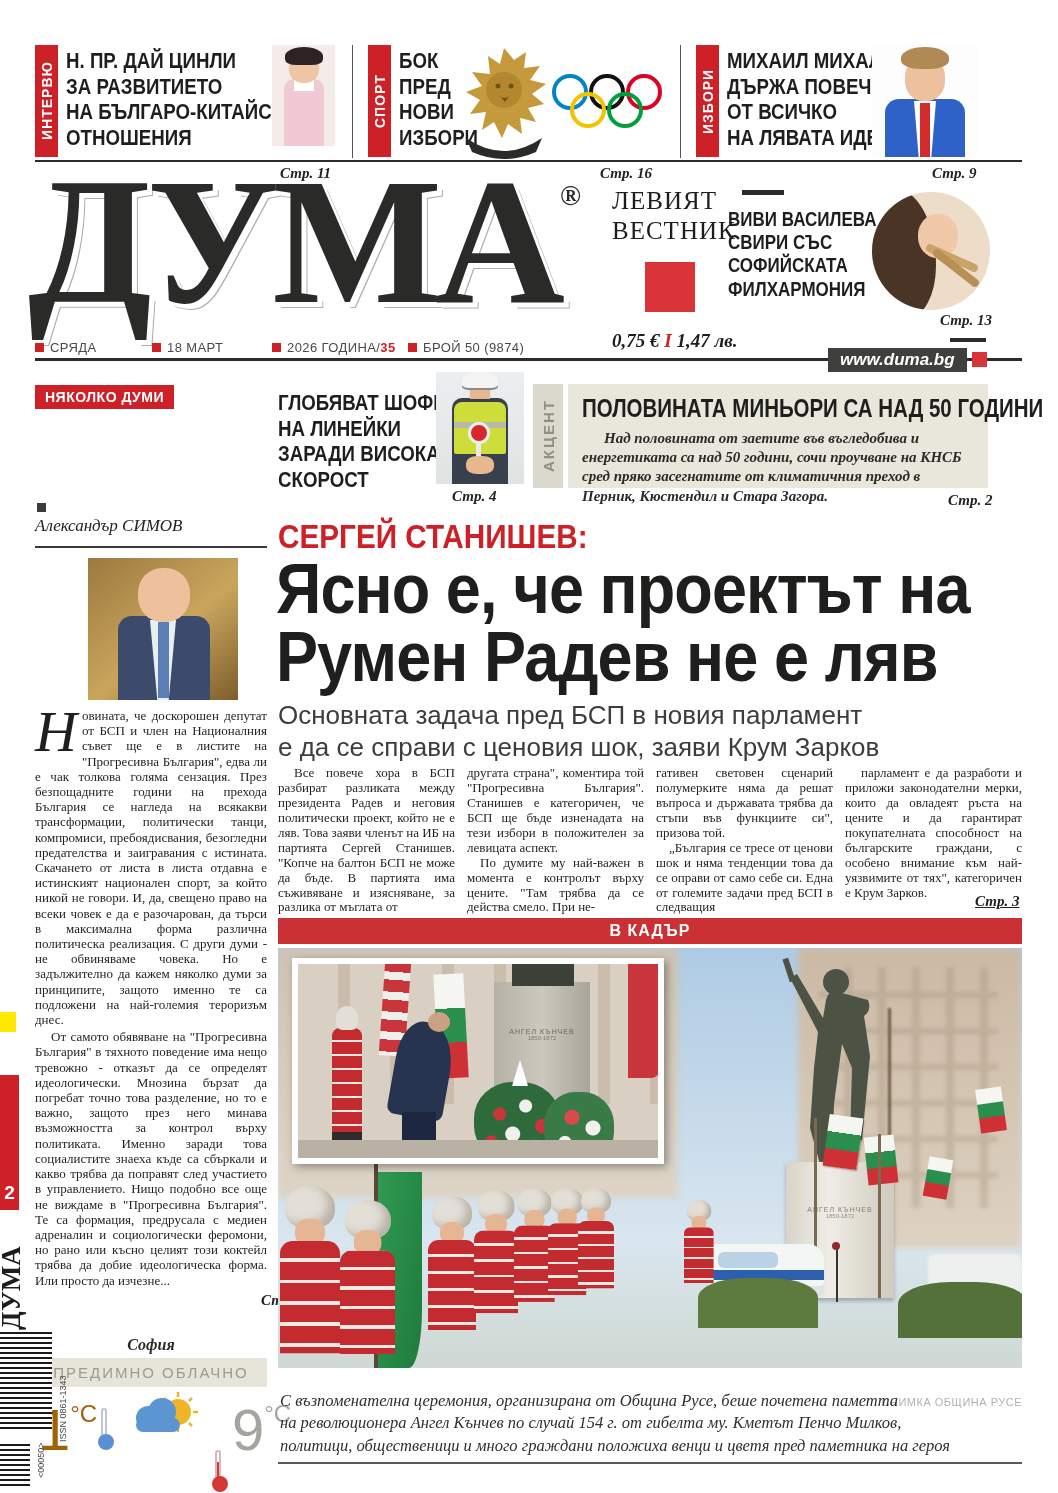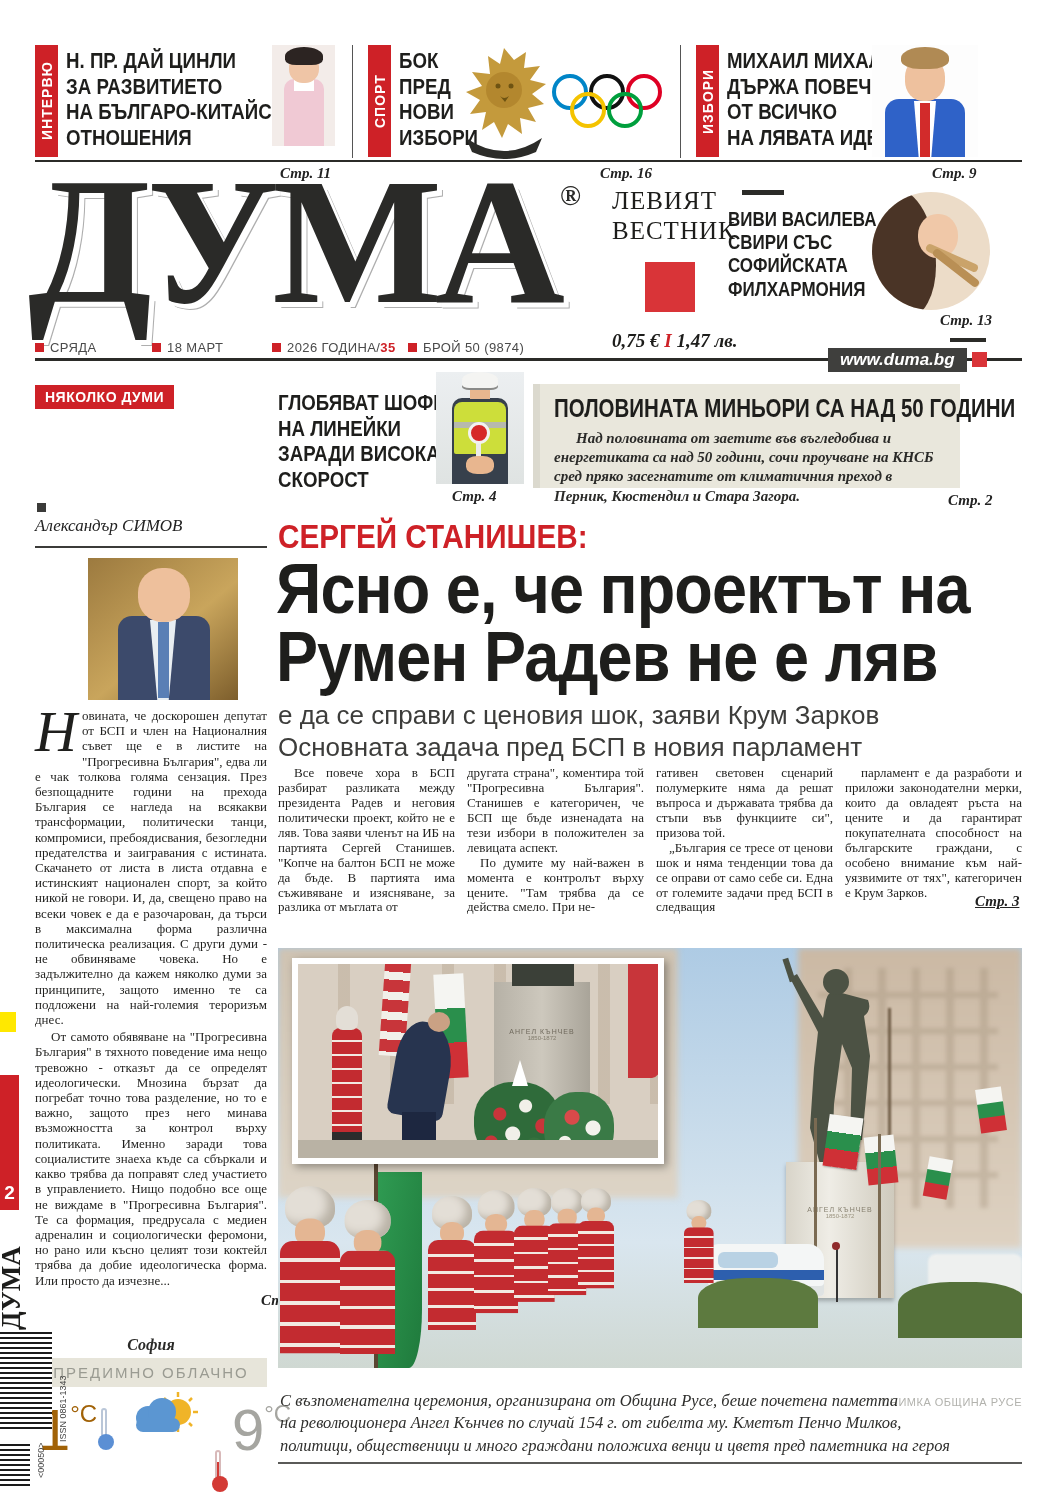--- a/index.html
+++ b/index.html
@@ -218,43 +218,44 @@
     <div class="abs" style="left:18px;top:30px;width:52px;height:52px;background:#cdde3a;border-radius:8px 8px 2px 2px;background-image:linear-gradient(180deg,transparent 0 20px,#b7b9ad 20px 26px,transparent 26px);"></div>
     <div class="abs" style="left:34px;top:12px;width:20px;height:15px;background:#e8b68f;"></div>
     <div class="abs" style="left:26px;top:0;width:36px;height:16px;background:#f4f4f2;border-radius:50% 50% 20% 20%;box-shadow:0 2px 0 #8a8a88;"></div>
     <div class="abs" style="left:40px;top:58px;width:5px;height:34px;background:#ececea;"></div>
     <div class="abs" style="left:32px;top:50px;width:22px;height:22px;background:#d62828;border:3px solid #f2f2f0;border-radius:50%;"></div>
     <div class="abs" style="left:30px;top:84px;width:28px;height:18px;background:#e8b68f;border-radius:40%;"></div>
   </div>
   <div class="abs pref" style="left:452px;top:488px;">Стр. 4</div>
 
   <div class="abs vlabel" style="left:533px;top:384px;width:30px;height:104px;">АКЦЕНТ</div>
-  <div class="abs" style="left:540px;top:384px;width:420px;height:104px;background:var(--beige);padding:10px 14px;">
+  <div class="abs" style="left:568px;top:384px;width:420px;height:104px;background:var(--beige);padding:10px 14px;">
     <div class="ch" style="font-size:25px;transform:scaleX(.82);">ПОЛОВИНАТА МИНЬОРИ СА НАД 50 ГОДИНИ</div>
     <div class="serif" style="font-size:15px;font-style:italic;font-weight:600;line-height:1.28;color:#2a2a28;margin-top:6px;text-indent:22px;">Над половината от заетите във въгледобива и енергетиката са над 50 години, сочи проучване на КНСБ сред пряко засегнатите от климатичния преход в Перник, Кюстендил и Стара Загора.</div>
   </div>
   <div class="abs pref" style="left:948px;top:492px;">Стр. 2</div>
 
   <div class="abs ch" style="left:278px;top:518px;font-size:33px;color:var(--red);transform:scaleX(.9);">СЕРГЕЙ СТАНИШЕВ:</div>
   <div class="abs" style="left:276px;top:556px;">
     <div class="ch" style="font-size:70px;line-height:.97;transform:scaleX(.9);letter-spacing:-1px;">Ясно е, че проектът на</div>
     <div class="ch" style="font-size:70px;line-height:.97;transform:scaleX(.9);letter-spacing:-1px;">Румен Радев не е ляв</div>
   </div>
   <div class="abs" style="left:278px;top:700px;font-size:26px;color:#3d3d3b;line-height:1.22;">
+    <div>Основната задача пред БСП в новия парламент</div>
     <div>е да се справи с ценовия шок, заяви Крум Зарков</div>
-    <div>Основната задача пред БСП в новия парламент</div>
   </div>
   <div class="abs serif justify colp" style="left:278px;top:766px;width:177px;height:148px;font-size:13px;line-height:1.15;color:#1f1f1d;text-indent:16px;overflow:hidden;">Все повече хора в БСП разбират разликата между президента Радев и неговия политически проект, който не е ляв. Това заяви членът на ИБ на партията Сергей Станишев. "Копче на балтон БСП не може да бъде. В партията има съживяване и изясняване, за разлика от мъглата от</div>
   <div class="abs serif justify colp" style="left:467px;top:766px;width:177px;height:148px;font-size:13px;line-height:1.15;color:#1f1f1d;overflow:hidden;">другата страна", коментира той "Прогресивна България". Станишев е категоричен, че БСП ще бъде изненадата на тези избори в положителен за левицата аспект.
  По думите му най-важен в момента е контролът върху цените. "Там трябва да се действа смело. При не-</div>
   <div class="abs serif justify colp" style="left:656px;top:766px;width:177px;height:148px;font-size:13px;line-height:1.15;color:#1f1f1d;overflow:hidden;">гативен световен сценарий полумерките няма да решат въпроса и държавата трябва да стъпи във функциите си", призова той.
  „България се тресе от ценови шок и няма тенденции това да се оправи от само себе си. Една от големите задачи пред БСП в следващия</div>
   <div class="abs serif justify colp" style="left:845px;top:766px;width:177px;height:148px;font-size:13px;line-height:1.15;color:#1f1f1d;text-indent:16px;overflow:hidden;">парламент е да разработи и приложи законодателни мерки, които да овладеят ръста на цените и да гарантират покупателната способност на българските граждани, с особено внимание към най-уязвимите от тях", категоричен е Крум Зарков.</div>
   <div class="abs pref" style="left:975px;top:893px;text-decoration:underline;">Стр. 3</div>
 
+  <div class="abs" style="left:278px;top:918px;width:744px;height:26px;background:#cb3134;color:#fff;font-weight:700;font-size:16px;letter-spacing:1px;display:flex;align-items:center;justify-content:center;">В КАДЪР</div>
 
   <div class="abs photo-fill" style="left:278px;top:948px;width:744px;height:420px;background:linear-gradient(#aecbe4,#d9e6ef 70%,#cfd8d2);">
 
     <div class="abs" style="left:520px;top:0;width:224px;height:300px;background:linear-gradient(#cbb9a4,#ded2c2);filter:blur(3px);"></div>
     <div class="abs" style="left:540px;top:20px;width:180px;height:240px;background:repeating-linear-gradient(90deg,transparent 0 26px,#9f8e77 26px 34px),repeating-linear-gradient(0deg,transparent 0 30px,#9f8e77 30px 36px);opacity:.35;filter:blur(2px);"></div>
     <div class="abs" style="left:0;top:0;width:400px;height:250px;background:linear-gradient(#cfc3b2,#ddd4c6);filter:blur(3px);"></div>
 
     <div class="abs" style="left:610px;top:60px;width:3px;height:240px;background:#6e5b45;filter:blur(1px);"></div>
 
     <svg class="abs" style="left:500px;top:8px;" width="110" height="212" viewBox="0 0 110 212">

